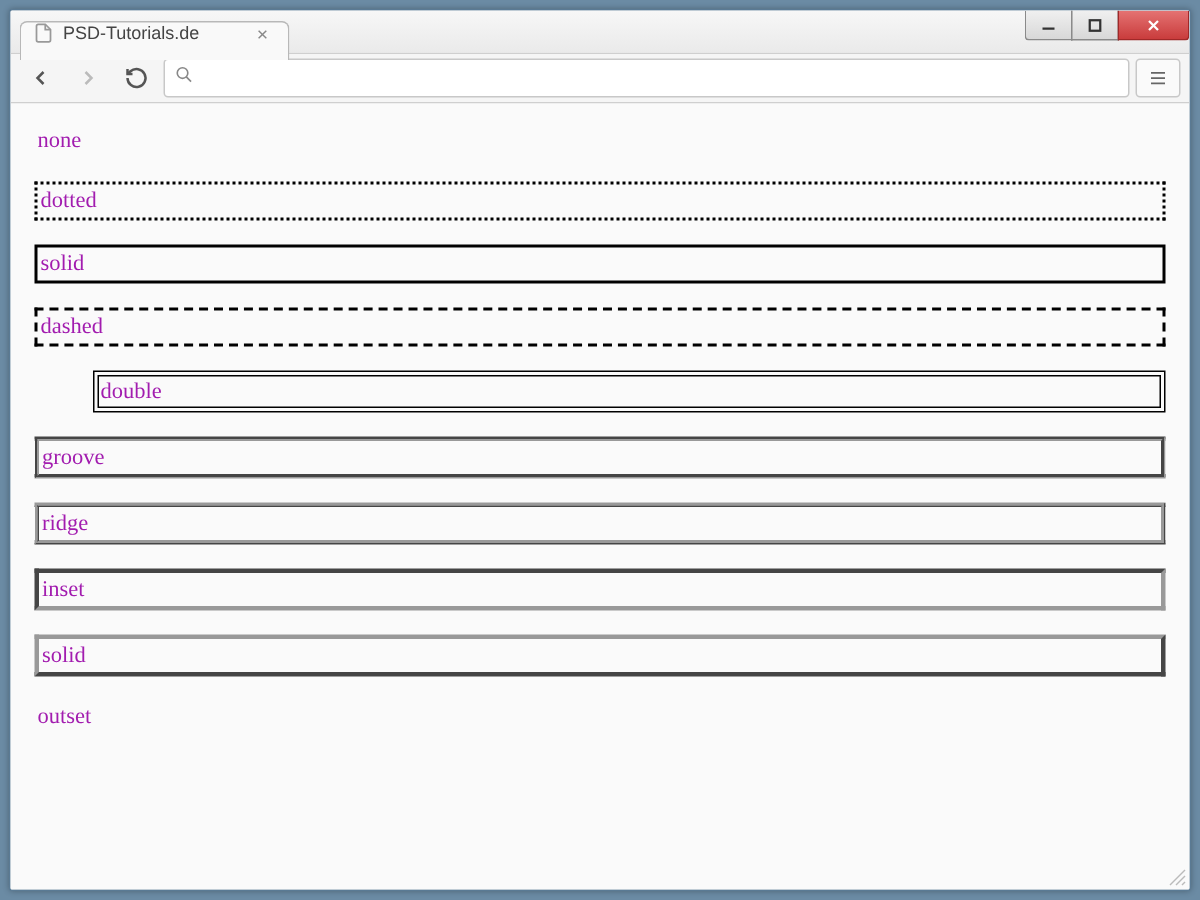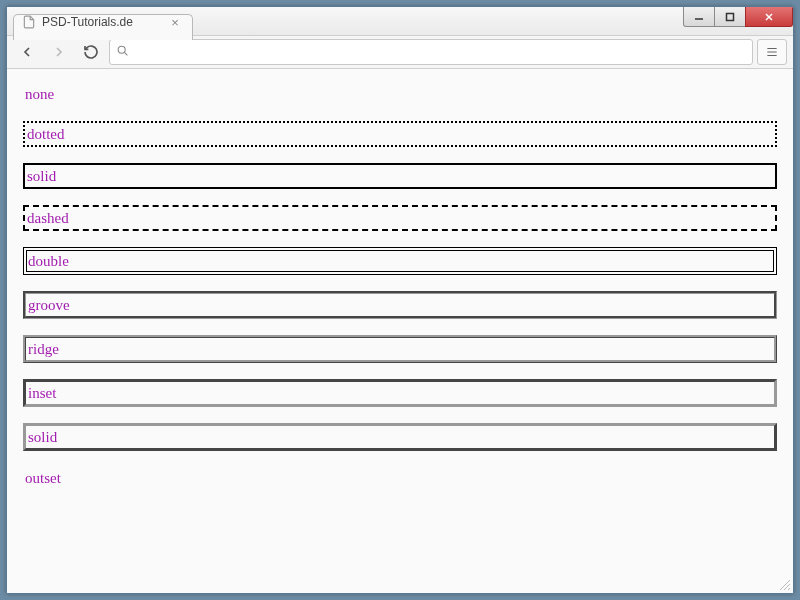--- a/index.html
+++ b/index.html
@@ -115,21 +115,21 @@
   }
   .demo {
     margin-bottom: 16px;
     padding: 2px 2px;
     line-height: 1.2;
   }
   .b-none   { border: 2px none #000; }
   .b-dotted { border: 2px dotted #000; }
   .b-dashed { border: 2px dashed #000; }
   .b-solid  { border: 2px solid #000; }
-  .b-double { border: 4px double #000; padding:1px 1px; }
+  .b-double { border: 4px double #000; padding:1px 1px;margin-left:39px; }
   .b-groove { border: 3px groove #999; }
   .b-ridge  { border: 3px ridge #999; }
   .b-inset  { border: 3px inset #999; }
   .b-outset { border: 3px outset #999; }
   .b-hidden { border: 2px hidden #000; }
 
   
   .grip {
     position: absolute; right: 2px; bottom: 2px;
     width: 14px; height: 14px; pointer-events: none;

